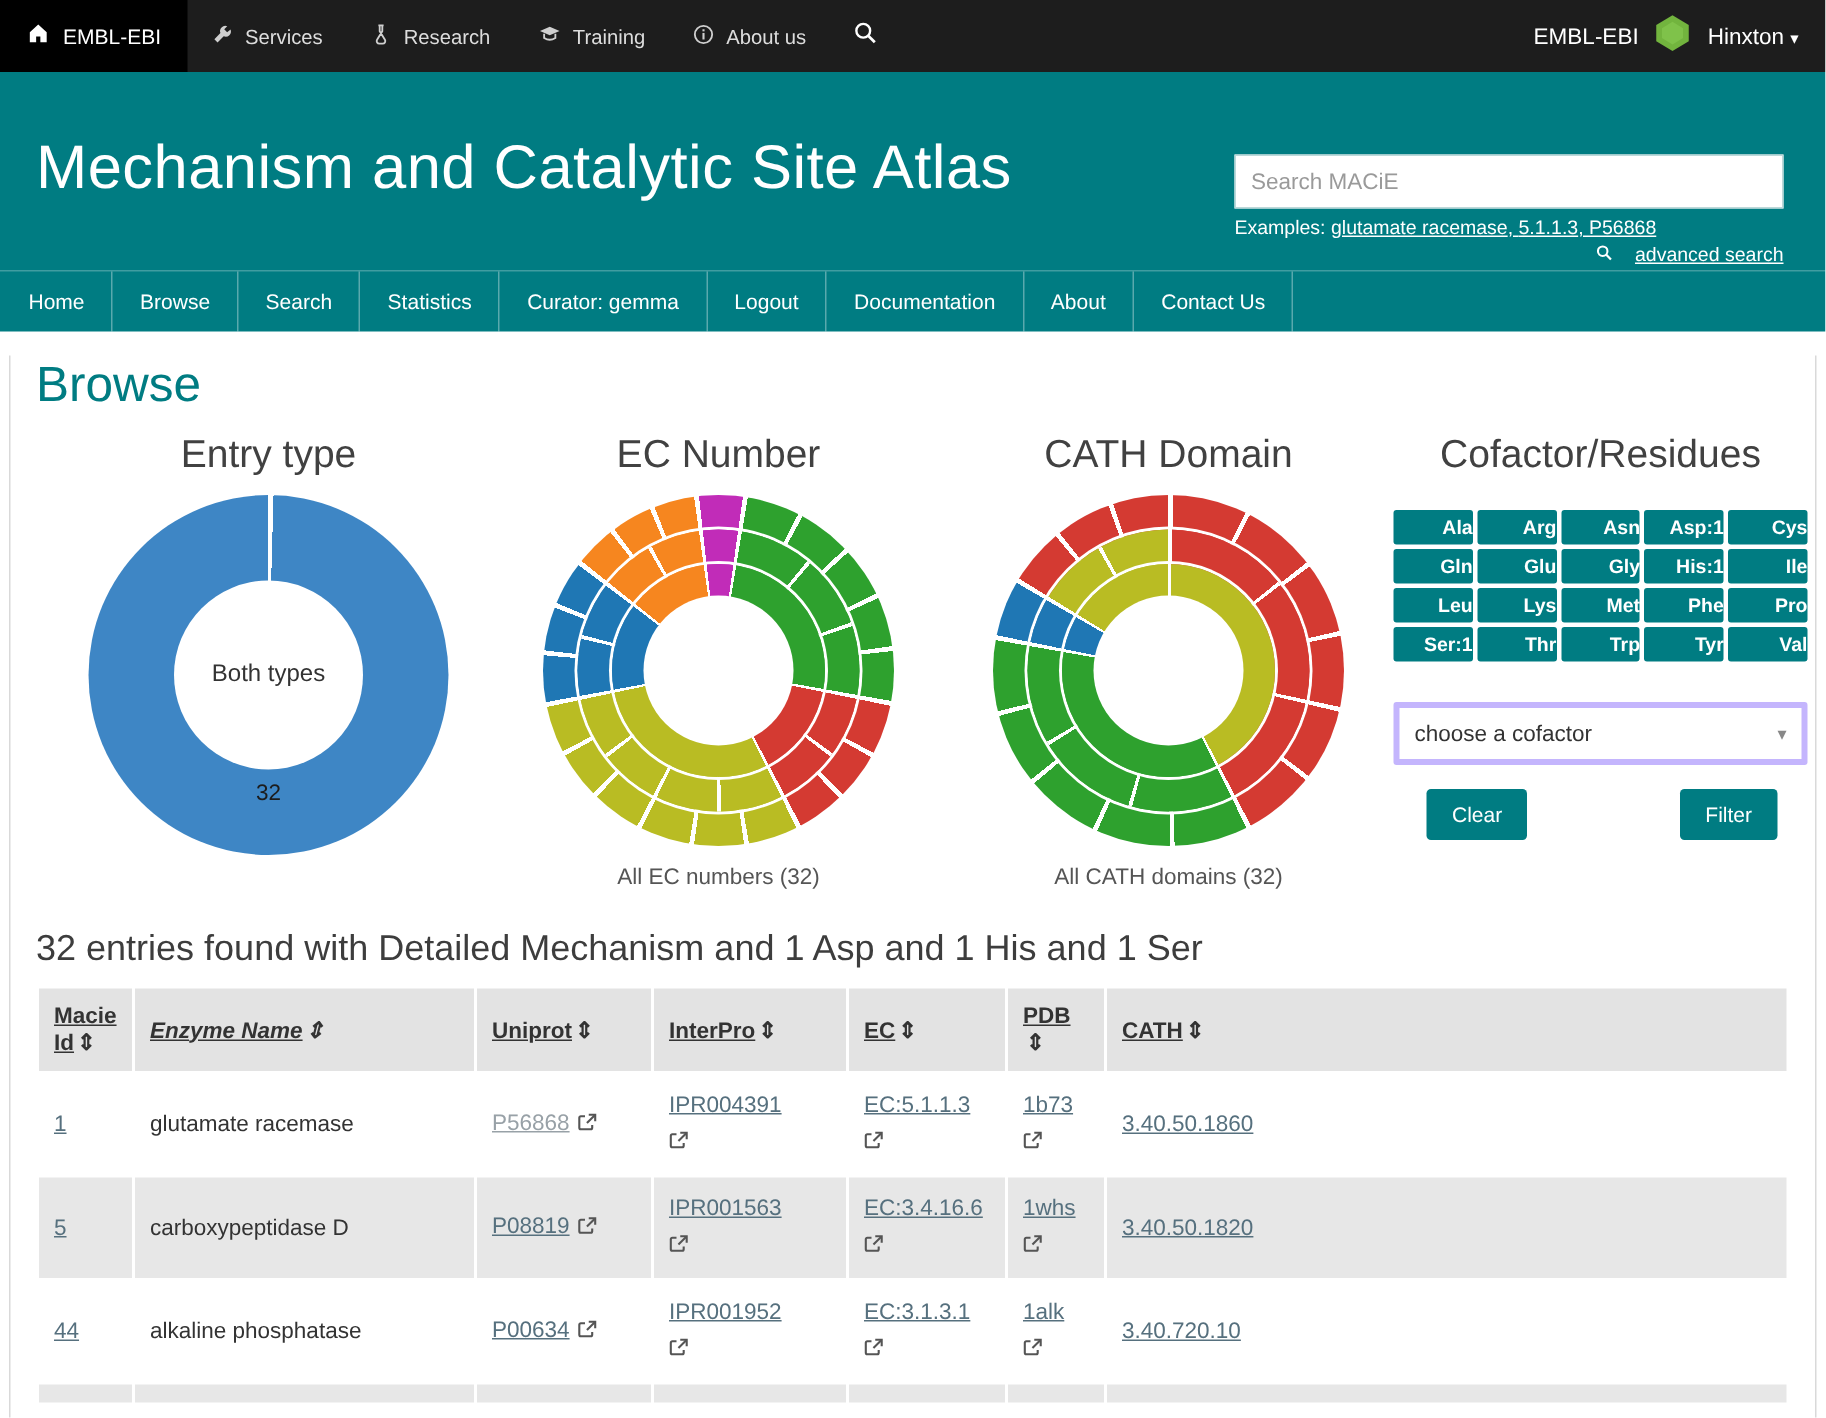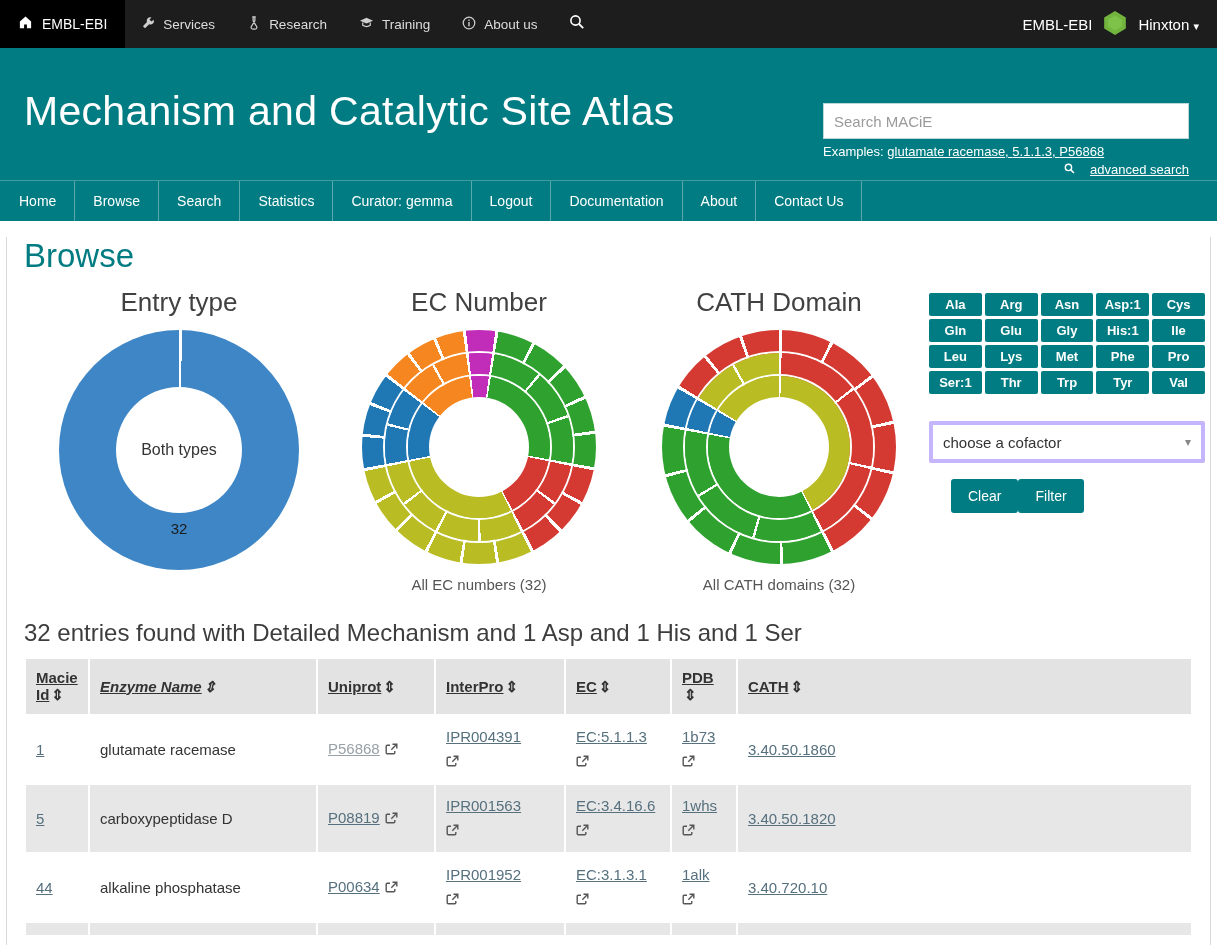--- a/index.html
+++ b/index.html
@@ -56,24 +56,24 @@
   .donut-value { position:absolute; left:0; right:0; top:190px; text-align:center; font-size:15px; color:#1c1c1c; pointer-events:none; }
 
   .sunburst { width:234px; height:234px; }
   .r3 { width:234px; height:234px; }
   .r2 { width:188px; height:188px; box-shadow:0 0 0 2px #fff; }
   .r1 { width:142px; height:142px; box-shadow:0 0 0 2px #fff; }
   .sb-hole { width:96px; height:96px; background:#fff; box-shadow:0 0 0 2px #fff; }
 
   
   .res-grid { display:grid; grid-template-columns:repeat(5,1fr); gap:3px; margin-top:10px; }
-  .chip { background:#007C82; color:#fff; text-align:center; font-size:13px; font-weight:bold; padding:4px 0; border-radius:2px; }
+  .chip { background:#007C82; color:#fff; text-align:right; font-size:13px; font-weight:bold; padding:4px 0; border-radius:2px; }
   .cofactor-select { margin-top:27px; height:42px; border:4px solid #c4b5fd; border-radius:2px; background:#fff; display:flex; align-items:center; justify-content:space-between; padding:0 10px; font-size:15px; color:#333; }
   .select-caret { color:#888; font-size:12px; }
-  .cof-buttons { display:flex; margin-top:16px; padding:0 20px 0 22px; }
+  .cof-buttons { display:flex; justify-content:space-between; margin-top:16px; padding:0 20px 0 22px; }
   .btn { background:#007C82; color:#fff; border:none; font-size:14px; padding:9px 17px; border-radius:3px; font-family:"Liberation Sans", sans-serif; }
 
   
   .summary { font-size:24px; color:#3d3d3d; font-weight:400; margin:26px 0 10px 17px; }
   table.results { width:calc(100% - 34px); margin:0 17px; border-collapse:separate; border-spacing:2px; font-size:15px; color:#333; }
   th { background:#e3e3e3; text-align:left; padding:10px; height:48px; vertical-align:middle; }
   .th-link { color:#333; text-decoration:underline; font-weight:bold; }
   .sort { margin-left:2px; text-decoration:none; display:inline-block; }
   td { padding:12px 10px; vertical-align:middle; height:50px; background:#fff; }
   tr.even td { background:#e7e7e7; }
@@ -235,20 +235,21 @@
                 <div class="hole sb-hole"></div>
               </div>
             </div>
           </div>
         </div>
       </div>
       <div class="caption">All CATH domains (32)</div>
     </div>
 
     <div class="chart-col c4">
+      <div class="chart-title">Cofactor/Residues</div>
       <div class="res-grid">
         <div class="chip">Ala</div>
         <div class="chip">Arg</div>
         <div class="chip">Asn</div>
         <div class="chip">Asp:1</div>
         <div class="chip">Cys</div>
         <div class="chip">Gln</div>
         <div class="chip">Glu</div>
         <div class="chip">Gly</div>
         <div class="chip">His:1</div>

